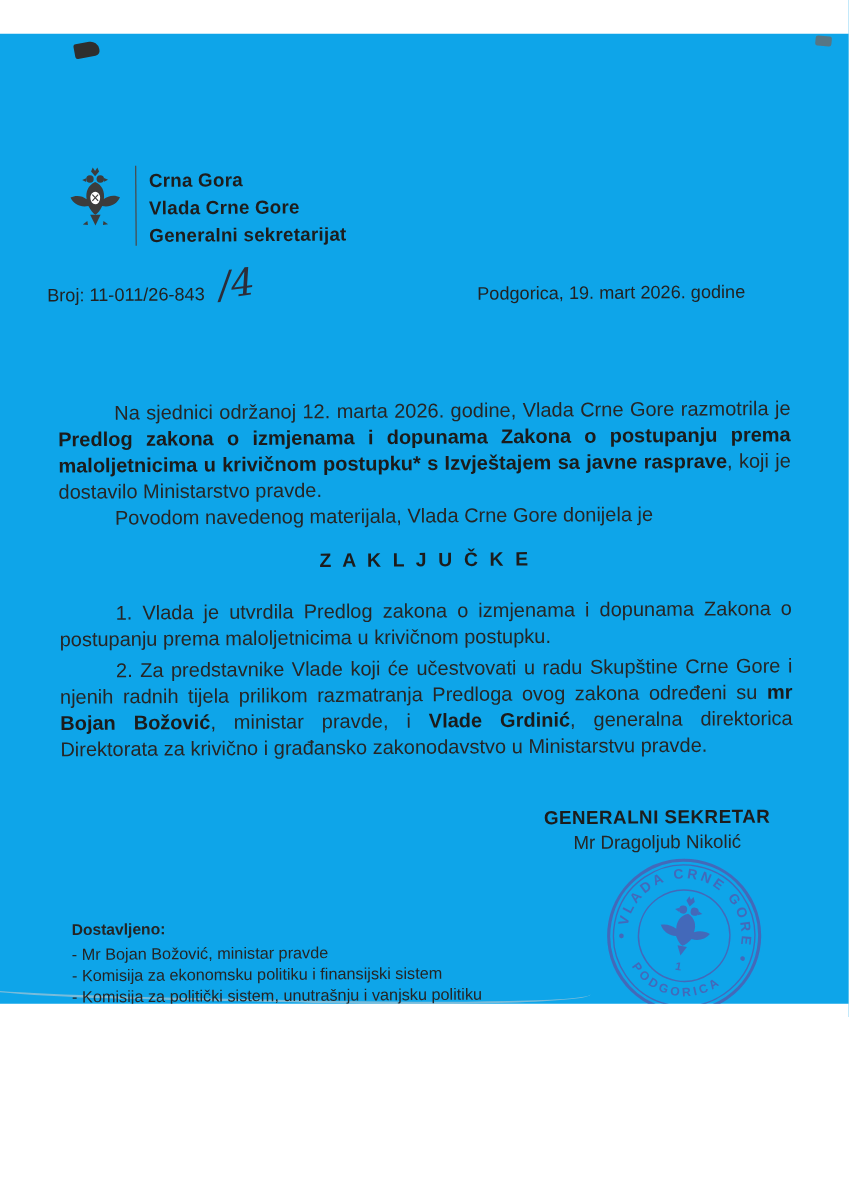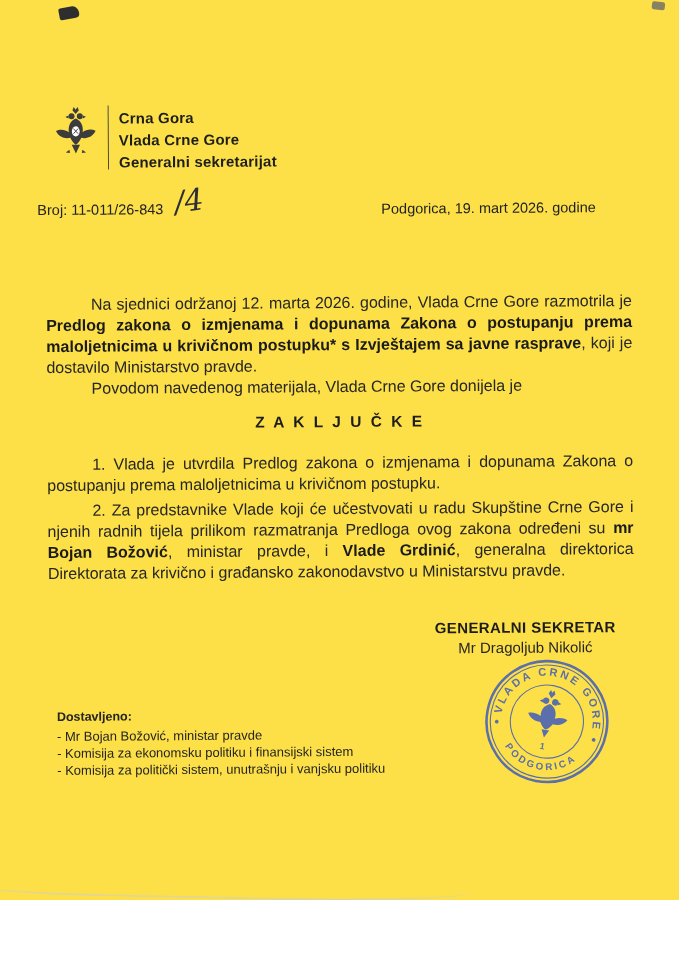--- a/index.html
+++ b/index.html
@@ -1,21 +1,21 @@
 <!DOCTYPE html>
 <html><head>
 <meta charset="utf-8">
 <style>
   * { margin:0; padding:0; box-sizing:border-box; }
   html, body { width:679px; height:960px; }
   body { background:#ffffff; font-family:"Liberation Sans", sans-serif; }
 
   .page {
-    position:relative; width:679px; height:900px;
-    background:#fde047; overflow:hidden; color:#222222;
+    position:relative; width:679px; height:776px;
+    background:#0ea5e9; overflow:hidden; color:#222222;margin-top:27px;
   }
   .doc { position:absolute; inset:0; transform:rotate(-0.4deg); }
 
   
   .artifact-tl { position:absolute; left:62px; top:5px; width:20px; height:12px;
     background:#2e2e2e; border-radius:2px 7px 4px 2px; transform:rotate(-10deg); }
   .artifact-tr { position:absolute; left:655px; top:4px; width:13px; height:8px;
     background:#6a6a6a; border-radius:2px; transform:rotate(6deg); opacity:.8; }
   .scan-edge { position:absolute; left:-30px; bottom:2px; width:500px; height:26px;
     border-bottom:2px solid #cfcfcf; border-radius:0 0 45% 30%;

